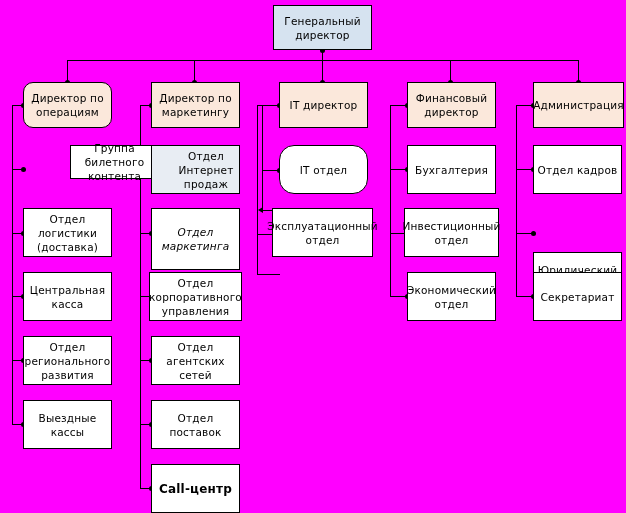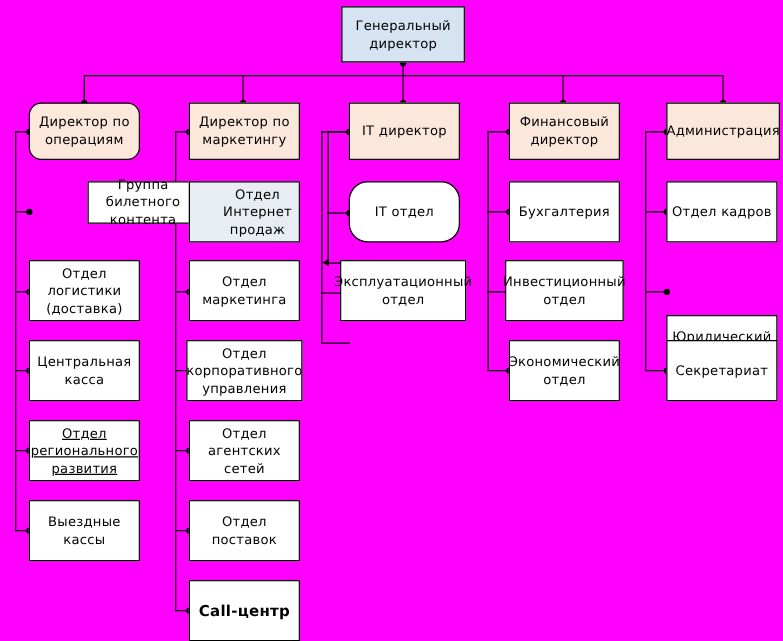--- a/index.html
+++ b/index.html
@@ -132,25 +132,25 @@
 
   <div class="box lvl1" style="left:23px;top:82px;width:89px;height:46px;border-radius:10px;">Директор по операциям</div>
   <div class="box lvl1" style="left:151px;top:82px;width:89px;height:46px;">Директор по маркетингу</div>
   <div class="box lvl1" style="left:279px;top:82px;width:89px;height:46px;">IT директор</div>
   <div class="box lvl1" style="left:407px;top:82px;width:89px;height:46px;">Финансовый директор</div>
   <div class="box lvl1" style="left:533px;top:82px;width:91px;height:46px;">Администрация</div>
 
   <div class="box" style="left:30px;top:145px;width:89px;height:34px;margin-left:40px;">Группа билетного контента</div>
   <div class="box" style="left:23px;top:208px;width:89px;height:49px;">Отдел логистики (доставка)</div>
   <div class="box" style="left:23px;top:272px;width:89px;height:49px;">Центральная касса</div>
-  <div class="box" style="left:23px;top:336px;width:89px;height:49px;text-decoration:underline;">Отдел регионального развития</div>
+  <div class="box" style="left:23px;top:336px;width:89px;height:49px;">Отдел регионального развития</div>
   <div class="box" style="left:23px;top:400px;width:89px;height:49px;">Выездные кассы</div>
 
   <div class="box highlight" style="left:151px;top:145px;width:89px;height:49px;padding-left:24px;">Отдел Интернет продаж</div>
-  <div class="box" style="left:151px;top:208px;width:89px;height:49px;">Отдел маркетинга</div>
+  <div class="box" style="left:151px;top:208px;width:89px;height:62px;font-style:italic;">Отдел маркетинга</div>
   <div class="box" style="left:149px;top:272px;width:93px;height:49px;">Отдел корпоративного управления</div>
   <div class="box" style="left:151px;top:400px;width:89px;height:49px;">Отдел поставок</div>
   <div class="box" style="left:151px;top:336px;width:89px;height:49px;">Отдел агентских сетей</div>
   <div class="box bold" style="left:151px;top:464px;width:89px;height:49px;">Call-центр</div>
 
   <div class="box" style="left:279px;top:145px;width:89px;height:49px;border-radius:15px;">IT отдел</div>
   <div class="box" style="left:272px;top:208px;width:101px;height:49px;">Эксплуатационный отдел</div>
 
   <div class="box" style="left:407px;top:145px;width:89px;height:49px;">Бухгалтерия</div>
   <div class="box" style="left:404px;top:208px;width:95px;height:49px;">Инвестиционный отдел</div>

